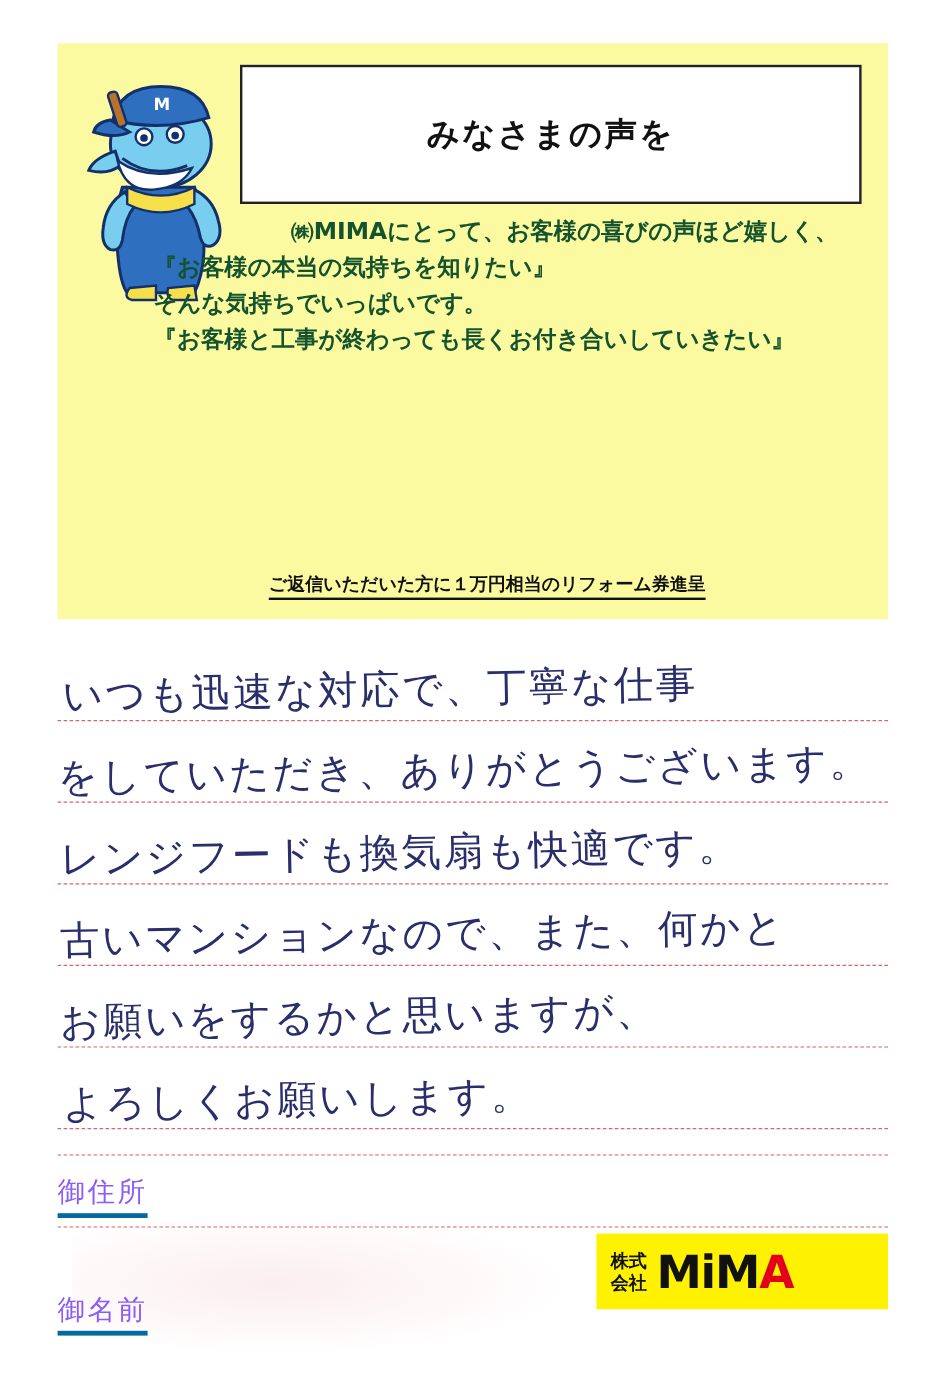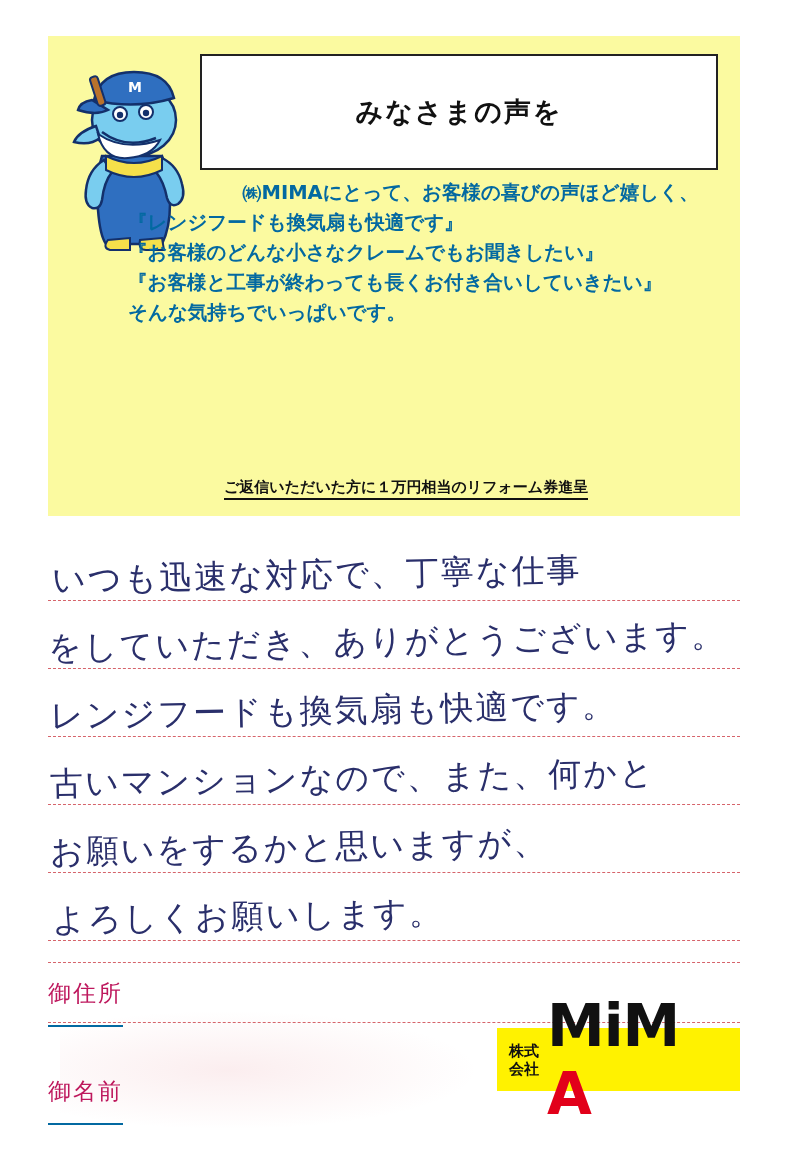--- a/index.html
+++ b/index.html
@@ -66,21 +66,21 @@
     position: absolute;
     left: 18px;
     top: 142px;
     width: 660px;
   }
   .pb-line {
     font-family: "DejaVu Sans", sans-serif;
     font-weight: bold;
     font-size: 19.5px;
     line-height: 30px;
-    color: #0369a1;
+    color: #14532d;
     white-space: nowrap;
   }
   .pb-indent-1 { padding-left: 176px; }
   .pb-indent-2 { padding-left: 124px; }
   .pb-indent-3 { padding-left: 58px; }
   .pb-indent-4 { padding-left: 62px; }
   .pb-indent-5 { padding-left: 62px; }
   .pb-indent-6 { padding-left: 62px; }
   .pb-indent-7 { padding-left: 62px; }
   .pb-indent-8 { padding-left: 62px; }
@@ -129,23 +129,23 @@
     position: absolute;
     left: 48px;
     width: 692px;
     border-top: 1.5px dashed #d04a52;
     opacity: .85;
   }
   .field-label {
     position: absolute;
     font-family: "DejaVu Sans", sans-serif;
     font-size: 23px;
-    color: #be185d;
-    border-bottom: 2px solid #0369a1;
-    padding-bottom: 16px;
+    color: #8b5cf6;
+    border-bottom: 4px solid #0369a1;
+    padding-bottom: 2px;
     letter-spacing: 2px;
   }
 
   
   .logo-box {
     position: absolute;
     left: 497px;
     top: 1028px;
     width: 243px;
     height: 63px;
@@ -159,26 +159,25 @@
     font-family: "DejaVu Sans", sans-serif;
     font-weight: bold;
     font-size: 15px;
     line-height: 18px;
     color: #111;
     margin-right: 8px;
   }
   .logo-mark {
     font-family: "DejaVu Sans", sans-serif;
     font-weight: bold;
-    font-size: 58px;
+    font-size: 38px;
     letter-spacing: -1px;
     color: #111;
     display: flex;
     align-items: baseline;
-    flex-direction: column;
   }
   .logo-mark .red { color: #e2001a; }
 
   .faint-smudge {
     position: absolute;
     left: 60px;
     top: 1010px;
     width: 420px;
     height: 120px;
     background: radial-gradient(ellipse at 40% 50%, rgba(226,120,130,.13), rgba(255,255,255,0) 70%);
@@ -223,24 +222,23 @@
       <path d="M72 188 q-2 10 6 10 l18 0 l-2 -12 z" fill="#f5e04a" stroke="#13306b" stroke-width="2"></path>
     </svg>
   </div>
 
   <div class="headline-box">
     <div class="headline-line">みなさまの声を</div>
   </div>
 
   <div class="panel-body">
     <div class="pb-line pb-indent-1">㈱MIMAにとって、お客様の喜びの声ほど嬉しく、</div>
-    <div class="pb-line pb-indent-4">『レンジフードも換気扇も快適です』</div>
-    <div class="pb-line pb-indent-5">『お客様のどんな小さなクレームでもお聞きしたい』</div>
+    <div class="pb-line pb-indent-4">『お客様の本当の気持ちを知りたい』</div>
+    <div class="pb-line pb-indent-7">そんな気持ちでいっぱいです。</div>
     <div class="pb-line pb-indent-6">『お客様と工事が終わっても長くお付き合いしていきたい』</div>
-    <div class="pb-line pb-indent-7">そんな気持ちでいっぱいです。</div>
   </div>
 
   <div class="pb-underline">ご返信いただいた方に１万円相当のリフォーム券進呈</div>
 </div>
 
 <div class="write-area">
   <div class="rule" style="top: 70px;"></div>
   <div class="rule" style="top: 138px;"></div>
   <div class="rule" style="top: 206px;"></div>
   <div class="rule" style="top: 274px;"></div>

